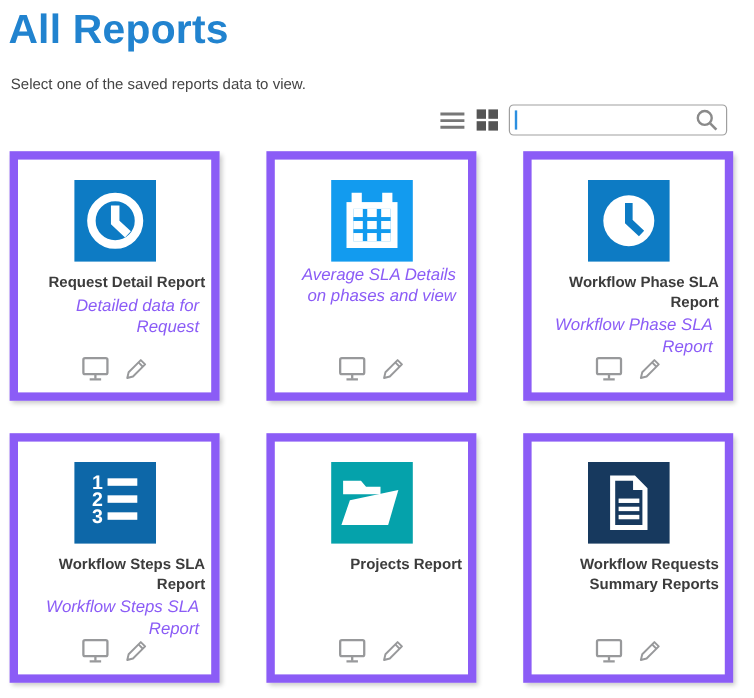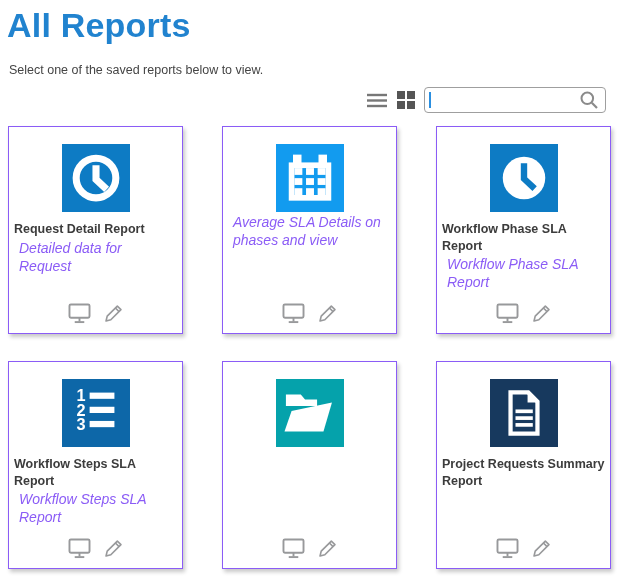--- a/index.html
+++ b/index.html
@@ -27,23 +27,23 @@
   .search-box input {
     border:none; outline:none; flex:1; min-width:0; height:20px;
     font-size:13px; background:transparent; font-family:inherit;
   }
   .reports-grid {
     display:grid; grid-template-columns:repeat(3,175px);
     column-gap:39px; row-gap:27px; margin:12px 0 0 8px;
   }
   .card {
     position:relative; height:208px; box-sizing:border-box;
-    background:#fff; border:1px solid #8b5cf6;
+    background:#fff; border:7px solid #8b5cf6;
     box-shadow:2px 3px 4px rgba(0,0,0,.22);
-    text-align:left; cursor:pointer;
+    text-align:right; cursor:pointer;
   }
   .tile { width:68px; height:68px; margin:17px auto 0; }
   .tile svg { width:68px; height:68px; display:block; }
   .card-title {
     margin-top:9px; padding:0 5px; font-size:12.5px; font-weight:bold;
     color:#3c3c3c; line-height:1.32;
   }
   .card-subtitle {
     margin-top:1px; padding:0 10px; font-size:14px; color:#8b5cf6; line-height:1.3;font-style:italic;
   }
@@ -52,21 +52,21 @@
     display:flex; justify-content:center; align-items:flex-end; gap:12px;
   }
   .card-actions .icon-btn svg { display:block; }
 </style>
 </head>
 <body>
 
 <div class="page">
 
   <h1 class="page-title">All Reports</h1>
-  <div class="page-subtitle">Select one of the saved reports below to view.</div>
+  <div class="page-subtitle">Select one of the saved reports data to view.</div>
 
   <div class="toolbar">
     <span class="icon-btn">
       <svg width="22" height="17" viewBox="0 0 22 17">
         <g stroke="#777" stroke-width="2.4">
             <line x1="1" y1="3" x2="21" y2="3"></line>
             <line x1="1" y1="8.5" x2="21" y2="8.5"></line>
             <line x1="1" y1="14" x2="21" y2="14"></line>
           </g>
       </svg>
@@ -219,20 +219,21 @@
       </div>
     </div>
 
     <div class="card">
       <div class="tile" style="background-color: rgb(5, 162, 171); color: rgb(5, 162, 171);">
         <svg viewBox="0 0 48 48">
           <path d="M7 11 H17.5 L20.5 14.5 H29 V19 H7 Z" fill="#fff"></path>
           <path d="M11 22.5 L39.5 16.5 L33.5 37 H6 Z" fill="#fff"></path>
         </svg>
       </div>
+      <div class="card-title">Projects Report</div>
       <div class="card-subtitle"></div>
       <div class="card-actions">
         <span class="icon-btn">
           <svg width="23" height="21" viewBox="0 0 24 22">
             <rect x="1.5" y="1.5" width="21" height="14" rx="1.5" fill="none" stroke="#98999b" stroke-width="2"></rect>
             <line x1="12" y1="15.5" x2="12" y2="19.5" stroke="#98999b" stroke-width="2"></line>
             <line x1="7" y1="20" x2="17" y2="20" stroke="#98999b" stroke-width="2"></line>
           </svg>
         </span>
         <span class="icon-btn">
@@ -249,21 +250,21 @@
         <svg viewBox="0 0 48 48">
           <path d="M14.5 9.5 H27 L33.5 16 V38.5 H14.5 Z" fill="none" stroke="#fff" stroke-width="3" stroke-linejoin="miter"></path>
           <polygon points="26.5,9.5 33.5,16.5 26.5,16.5" fill="#fff"></polygon>
           <g fill="#fff">
             <rect x="18" y="21.5" width="12.2" height="2.6"></rect>
             <rect x="18" y="26.3" width="12.2" height="2.6"></rect>
             <rect x="18" y="31.1" width="12.2" height="2.6"></rect>
           </g>
         </svg>
       </div>
-      <div class="card-title">Project Requests Summary Report</div>
+      <div class="card-title">Workflow Requests Summary Reports</div>
       <div class="card-subtitle"></div>
       <div class="card-actions">
         <span class="icon-btn">
           <svg width="23" height="21" viewBox="0 0 24 22">
             <rect x="1.5" y="1.5" width="21" height="14" rx="1.5" fill="none" stroke="#98999b" stroke-width="2"></rect>
             <line x1="12" y1="15.5" x2="12" y2="19.5" stroke="#98999b" stroke-width="2"></line>
             <line x1="7" y1="20" x2="17" y2="20" stroke="#98999b" stroke-width="2"></line>
           </svg>
         </span>
         <span class="icon-btn">

